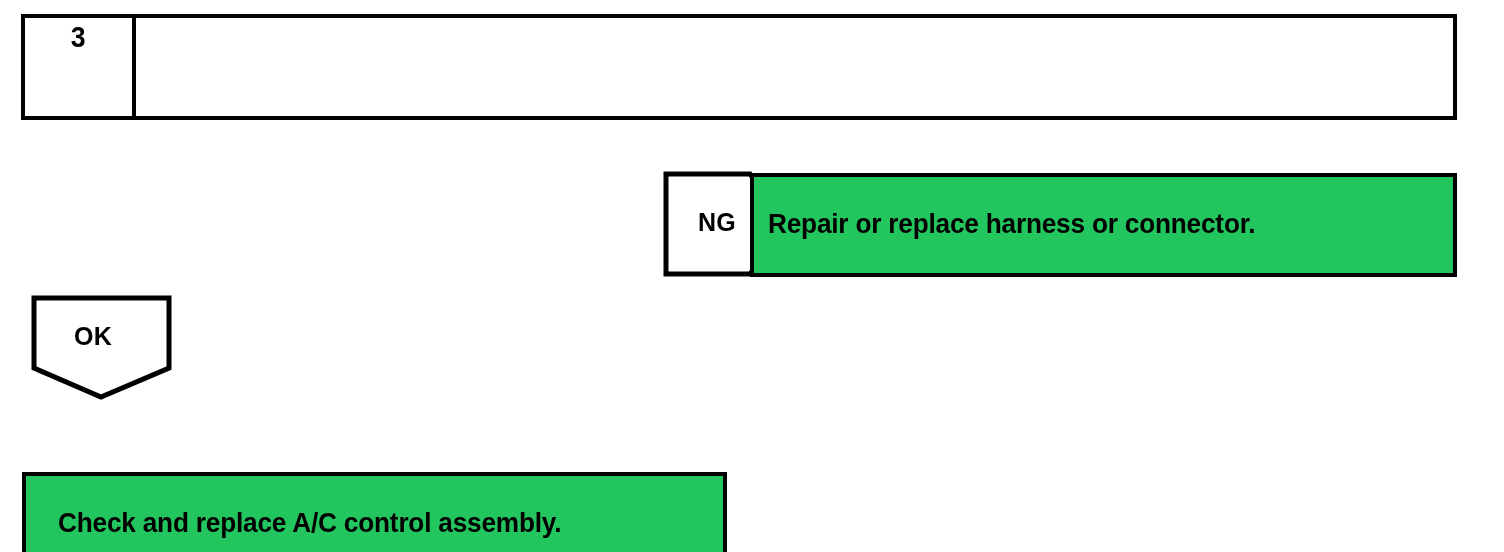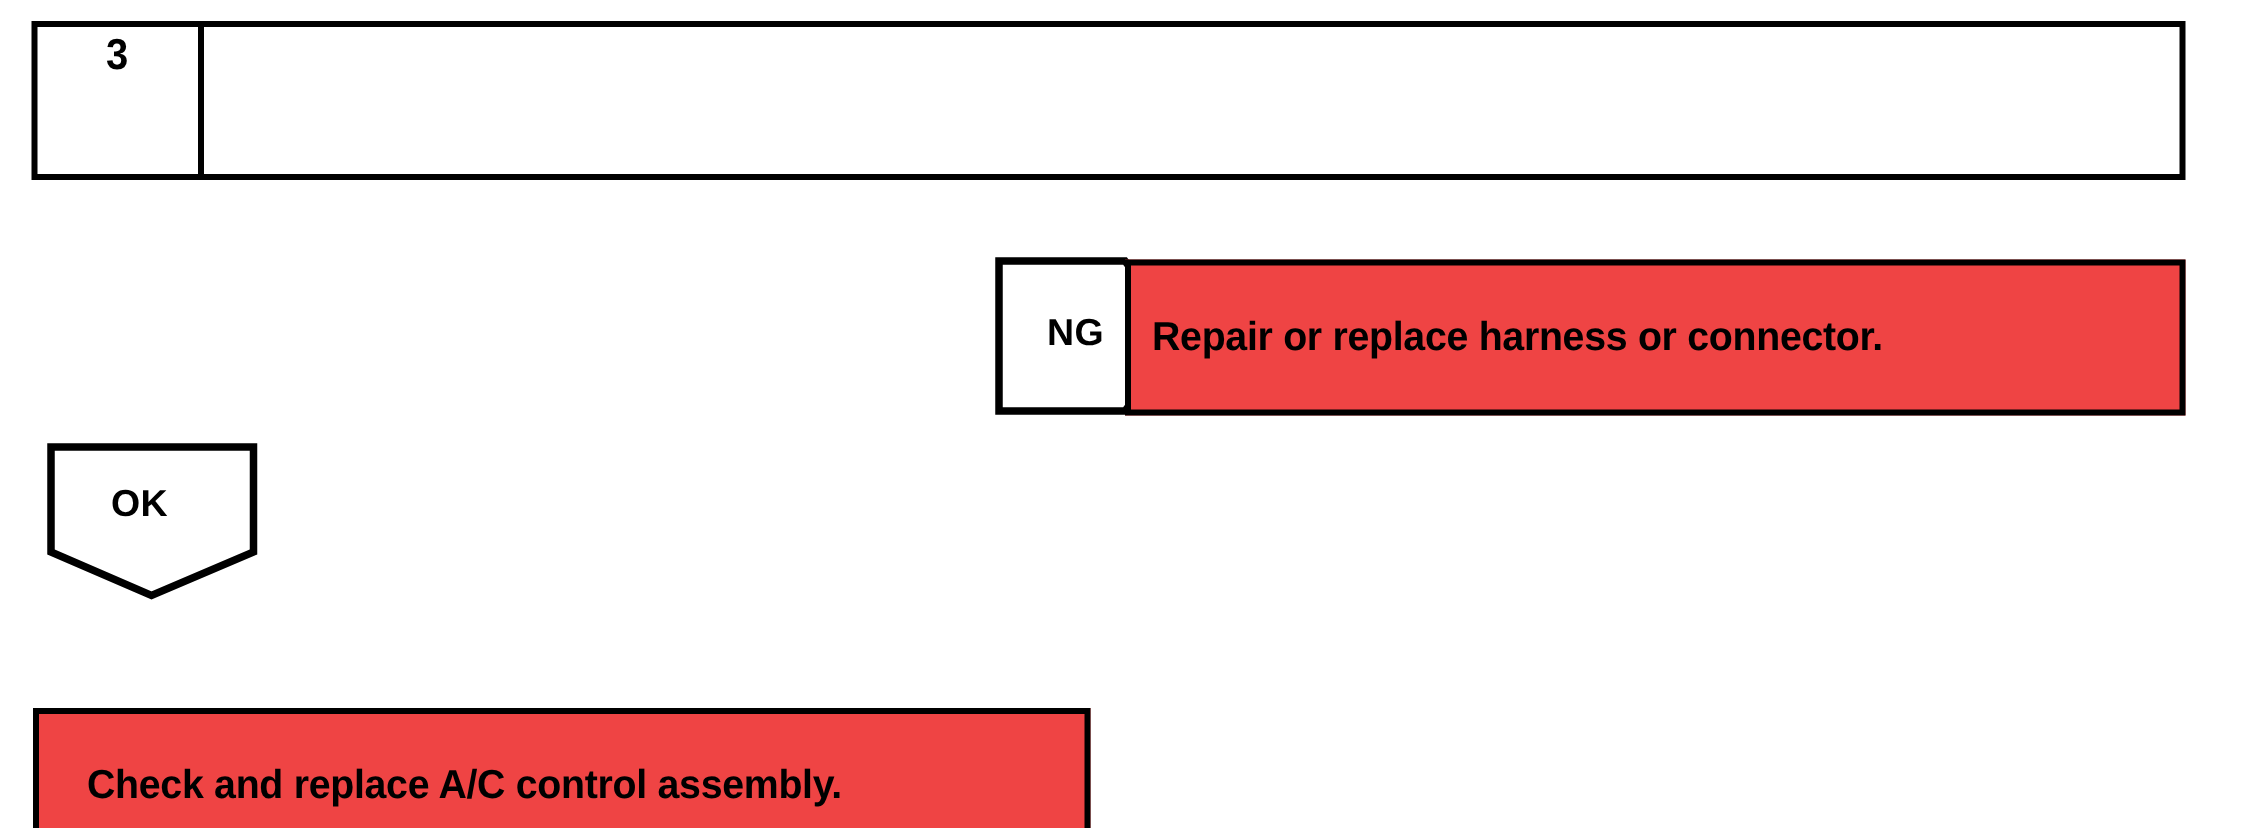--- a/index.html
+++ b/index.html
@@ -114,21 +114,21 @@
   .ok-label {
     left: 42px;
     top: 26px;
   }
 
   
   .result-box {
     position: absolute;
     box-sizing: border-box;
     border: 4px solid #000000;
-    background: #ef4444;
+    background: #22c55e;
     display: flex;
     align-items: center;
   }
 
   .repair-box {
     left: 750px;
     top: 173px;
     width: 707px;
     height: 104px;
     padding-left: 14px;

